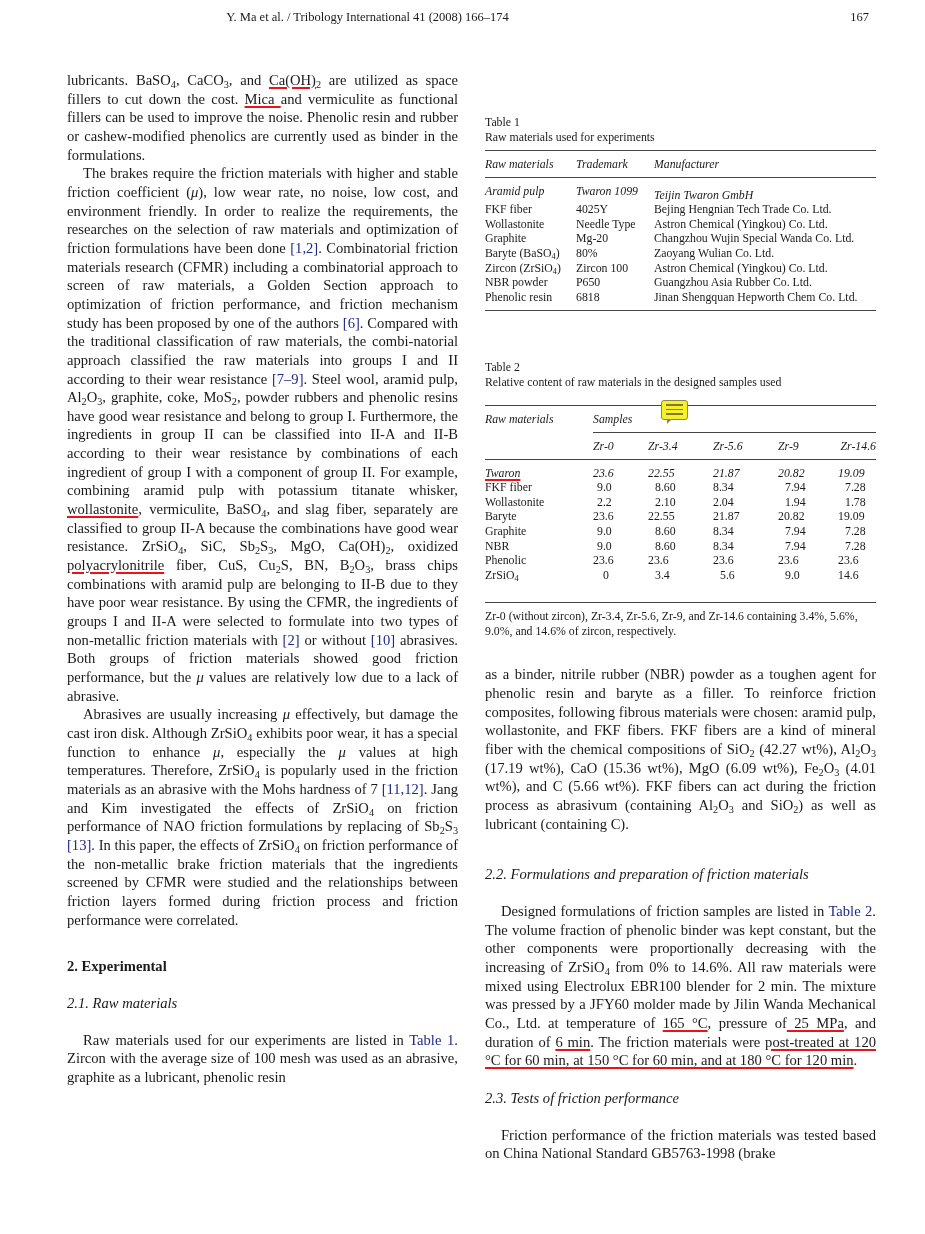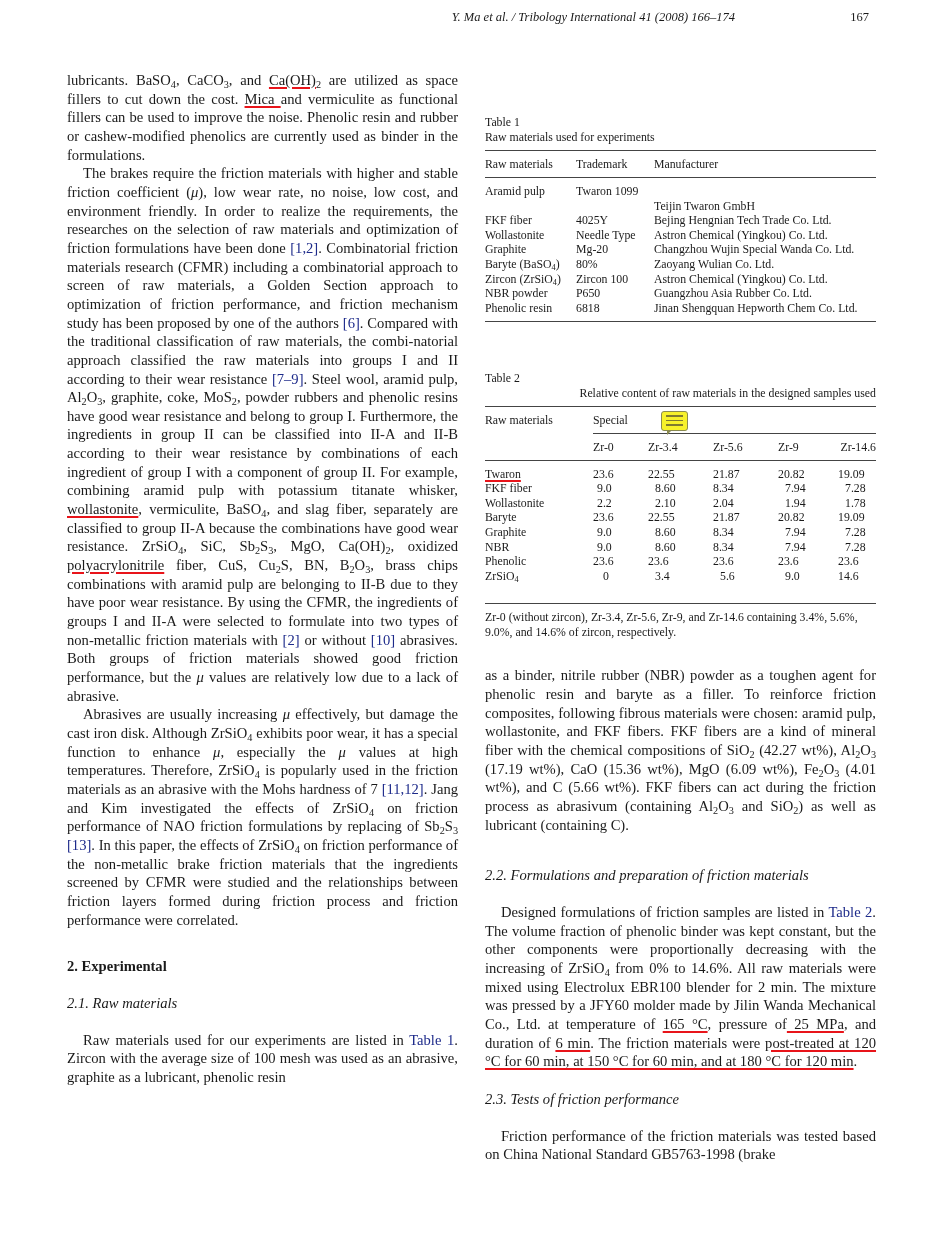--- a/index.html
+++ b/index.html
@@ -1,34 +1,34 @@
 <!DOCTYPE html>
 <html><head>
 <meta charset="utf-8">
 <style>
   html, body { margin:0; padding:0; background:#ffffff; }
   body { width:925px; height:1234px; position:relative; overflow:hidden;
          font-family:"Liberation Serif", "DejaVu Serif", serif; color:#1a1a1a; }
   .header { position:absolute; top:10px; left:0; width:925px; height:18px; font-size:12.5px; }
-  .header .running { position:absolute; left:0; width:735px; text-align:right; font-style:italic; }
+  .header .running { position:absolute; left:0; width:735px; text-align:center; }
   .header .pageno { position:absolute; right:56px; }
   .col { position:absolute; top:71px; width:391px; }
   .col.left { left:67px; }
   .col.right { left:485px; }
   p.body { margin:0; font-size:14.6px; line-height:18.65px; text-align:justify; }
   p.body.indent { text-indent:16px; }
   .ref { color:#1d2a8a; }
   sub { font-size:70%; line-height:0; vertical-align:-0.25em; }
   .sq { text-decoration:underline; text-decoration-color:#e8141a; text-decoration-thickness:1.6px; text-underline-offset:2px; }
   h2.sec { font-size:14.6px; font-weight:bold; margin:28px 0 0 0; line-height:18.65px; }
   h3.sub { font-size:14.6px; font-style:italic; font-weight:normal; margin:18px 0 18px 0; line-height:18.65px; }
   .tbl-cap { font-size:11.8px; line-height:14.5px; }
   table { border-collapse:collapse; width:391px; font-size:11.8px; line-height:14.6px; }
   table td, table th { padding:0; font-weight:normal; text-align:left; vertical-align:top; white-space:nowrap; }
-  .rule { border-top:1.3px solid #444; }
+  .rule { border-top:1.3px solid #444;font-style:italic; }
   .note { font-size:11.8px; line-height:14.6px; margin-top:6px; }
   .sticky { position:absolute; width:27px; height:20px; background:#f7f12a; border:1px solid #8a8a50; border-radius:3px; box-sizing:border-box; }
   .sticky i { display:block; height:1.4px; background:#7f7a30; margin:3px 4px 0 4px; }
   .sticky:after { content:""; position:absolute; left:5px; bottom:-5px; border-left:0 solid transparent; border-right:5px solid transparent; border-top:5px solid #8a8a50; }
 </style>
 </head>
 <body>
 
 <div class="header">
   <span class="running">Y. Ma et al. / Tribology International 41 (2008) 166–174</span>
@@ -58,21 +58,21 @@
         <tr class="rule">
           <th style="padding:6px 0 5px 0;width:91px;">Raw materials</th>
           <th style="padding:6px 0 5px 0;width:78px;">Trademark</th>
           <th style="padding:6px 0 5px 0;">Manufacturer</th>
         </tr>
       </thead>
       <tbody>
         <tr class="rule">
             <td style="padding-top:6px">Aramid pulp</td>
             <td style="padding-top:6px">Twaron 1099</td>
-            <td style="padding-top:21px">Teijin Twaron GmbH</td>
+            <td style="padding-top:10px">Teijin Twaron GmbH</td>
           </tr>
         <tr>
             <td>FKF fiber</td>
             <td>4025Y</td>
             <td>Bejing Hengnian Tech Trade Co. Ltd.</td>
           </tr>
         <tr>
             <td>Wollastonite</td>
             <td>Needle Type</td>
             <td>Astron Chemical (Yingkou) Co. Ltd.</td>
@@ -104,31 +104,31 @@
           </tr>
         <tr class="rule">
             <td colspan="3"></td>
           </tr>
       </tbody>
     </table>
   </div>
 
   <div style="margin-top:49px;position:relative;">
     <div class="tbl-cap">Table 2</div>
-    <div class="tbl-cap" style="margin-bottom:6px;text-align:right;">Relative content of raw materials in the designed samples used</div>
+    <div class="tbl-cap" style="margin-bottom:16px;">Relative content of raw materials in the designed samples used</div>
     <div class="sticky" style="left:176px;top:40px;">
         <i></i>
         <i></i>
         <i></i>
       </div>
     <table>
       <tbody>
           <tr class="rule">
         <td style="padding:6px 0 0 0;width:108px;">Raw materials</td>
-        <td colspan="5" style="padding:6px 0 5px 0;">Special</td>
+        <td colspan="5" style="padding:6px 0 5px 0;">Samples</td>
       </tr>
       <tr>
         <td></td>
         <td class="rule" style="padding:6px 0 5px 0;width:55px;">Zr-0</td>
         <td class="rule" style="padding:6px 0 5px 0;width:65px;">Zr-3.4</td>
         <td class="rule" style="padding:6px 0 5px 0;width:65px;">Zr-5.6</td>
         <td class="rule" style="padding:6px 0 5px 0;width:56px;">Zr-9</td>
         <td class="rule" style="padding:6px 0 5px 0;text-align:right;">Zr-14.6</td>
       </tr>
       <tr class="rule">

